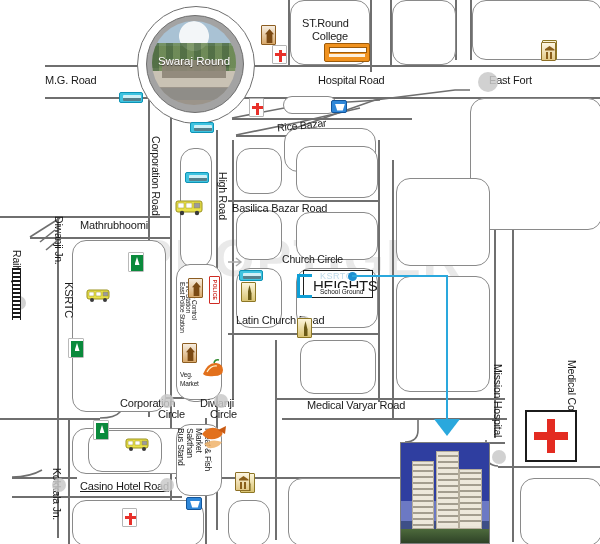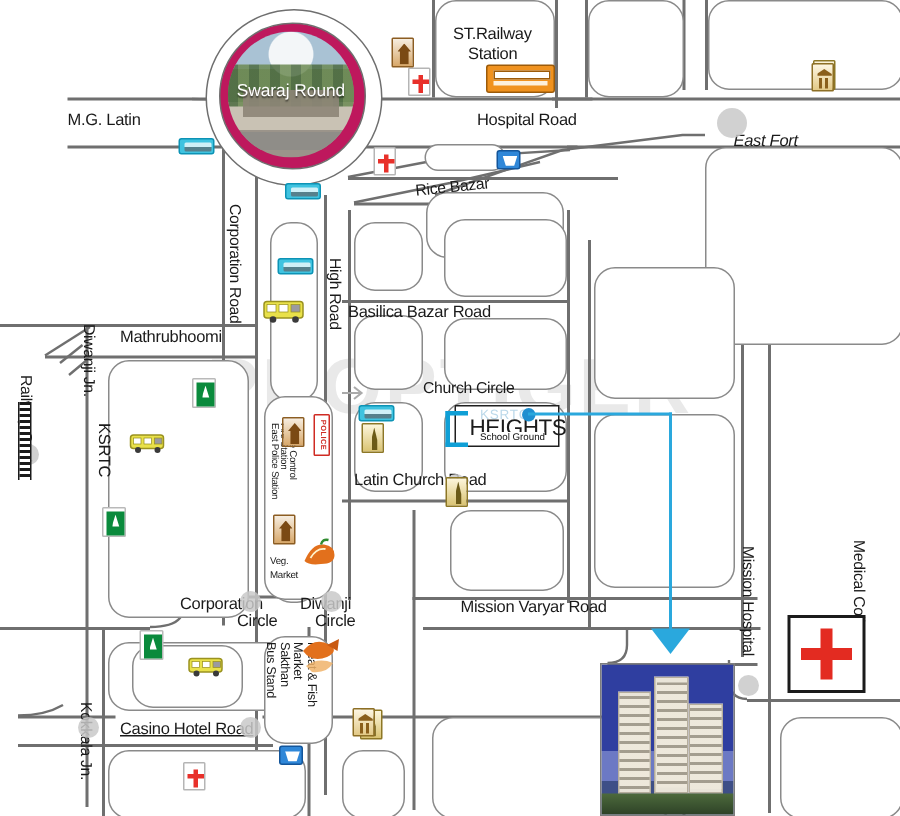--- a/index.html
+++ b/index.html
@@ -81,21 +81,21 @@
   .medbox::before{left:20px;top:7px;width:8px;height:34px;}
   .medbox::after{left:7px;top:20px;width:34px;height:8px;}
 
   
   .railway{position:absolute;width:7px;height:52px;
      background:repeating-linear-gradient(180deg,#1a1a1a 0 2px,#ffffff 2px 4px);
      border-left:1.5px solid #1a1a1a;border-right:1.5px solid #1a1a1a;}
 
   
   .round-outer{position:absolute;width:116px;height:116px;border-radius:50%;background:#fff;border:1.6px solid #6f6f6f;}
-  .round-inner-ring{position:absolute;width:96px;height:96px;border-radius:50%;border:1.6px solid #6f6f6f;background:#be185d;}
+  .round-inner-ring{position:absolute;width:96px;height:96px;border-radius:50%;border:1.6px solid #6f6f6f;background:#a3a3a3;}
   .round-photo{position:absolute;width:84px;height:84px;border-radius:50%;overflow:hidden;
      background:
        radial-gradient(circle at 50% 18%, #f3f6f8 0 18%, rgba(255,255,255,0) 19%),
        linear-gradient(#a9c2d4 0 30%, #7d8f72 30% 56%, #c9c2b4 56% 78%, #9b948a 78% 100%);}
   .round-photo .trees{position:absolute;left:0;top:26%;width:100%;height:34%;
      background:repeating-linear-gradient(90deg,#4c6b3f 0 7px,#6c8a53 7px 14px);opacity:.85;}
   .round-photo .bldg{position:absolute;left:12%;top:46%;width:76%;height:22%;background:#8d8577;opacity:.9;}
   .round-photo .road2{position:absolute;left:0;bottom:6%;width:100%;height:14%;background:#8f8d88;}
   .round-label{position:absolute;width:100%;text-align:center;color:#ffffff;font-size:11.5px;
      text-shadow:0 1px 1px rgba(0,0,0,.55);font-weight:normal;}
@@ -241,44 +241,44 @@
     <div class="round-inner-ring" style="left:8px;top:8px;">
       <div class="round-photo" style="left:5px;top:5px;">
         <div class="trees"></div>
         <div class="bldg"></div>
         <div class="road2"></div>
         <div class="round-label" style="top:34px;">Swaraj Round</div>
       </div>
     </div>
   </div>
 
-  <div class="lbl b" style="left:45px;top:75px;">M.G. Latin</div>
+  <div class="lbl b" style="left:45px;top:75px;">M.G. Road</div>
   <div class="lbl b" style="left:318px;top:75px;">Hospital Road</div>
-  <div class="lbl b" style="left:489px;top:89px;font-style:italic;">East Fort</div>
+  <div class="lbl b" style="left:489px;top:75px;">East Fort</div>
   <div class="lbl" style="left:277px;top:120px;transform:rotate(-6deg);">Rice Bazar</div>
 
   <div class="lbl vert" style="left:161px;top:136px;transform:rotate(90deg);transform-origin:left top;">Corporation Road</div>
   <div class="lbl vert" style="left:228px;top:172px;transform:rotate(90deg);transform-origin:left top;">High Road</div>
 
   <div class="lbl b" style="left:232px;top:203px;">Basilica Bazar Road</div>
   <div class="lbl" style="left:282px;top:254px;text-align:center;">Church Circle</div>
   <div class="lbl b" style="left:236px;top:315px;">Latin Church Road</div>
 
   <div class="lbl b" style="left:80px;top:220px;">Mathrubhoomi</div>
   <div class="lbl vert" style="left:64px;top:216px;transform:rotate(90deg);transform-origin:left top;">Diwanji Jn.</div>
   <div class="lbl vert" style="left:22px;top:250px;transform:rotate(90deg);transform-origin:left top;">Railway Station</div>
   <div class="lbl vert b" style="left:74px;top:282px;transform:rotate(90deg);transform-origin:left top;">KSRTC</div>
   <div class="lbl vert" style="left:62px;top:468px;transform:rotate(90deg);transform-origin:left top;">Kokkala Jn.</div>
   <div class="lbl b" style="left:80px;top:481px;text-decoration:underline;">Casino Hotel Road</div>
-  <div class="lbl b" style="left:307px;top:400px;">Mission Varyar Road</div>
+  <div class="lbl b" style="left:307px;top:400px;">Medical Varyar Road</div>
   <div class="lbl vert" style="left:503px;top:364px;transform:rotate(90deg);transform-origin:left top;">Mission Hospital</div>
   <div class="lbl vert" style="left:577px;top:360px;transform:rotate(90deg);transform-origin:left top;">Medical College</div>
 
-  <div class="lbl b" style="left:302px;top:18px;">ST.Railway</div>
-  <div class="lbl b" style="left:312px;top:31px;">Station</div>
+  <div class="lbl b" style="left:302px;top:18px;">ST.Round</div>
+  <div class="lbl b" style="left:312px;top:31px;">College</div>
 
   <div class="lbl b" style="left:120px;top:398px;">Corporation</div>
   <div class="lbl b" style="left:158px;top:409px;">Circle</div>
   <div class="lbl b" style="left:200px;top:398px;">Diwanji</div>
   <div class="lbl b" style="left:210px;top:409px;">Circle</div>
 
   <div class="lbl xs vert" style="left:198px;top:282px;transform:rotate(90deg);transform-origin:left top;">Police Control</div>
   <div class="lbl xs vert" style="left:192px;top:282px;transform:rotate(90deg);transform-origin:left top;">Fire Station</div>
   <div class="lbl xs vert" style="left:186px;top:282px;transform:rotate(90deg);transform-origin:left top;">East Police Station</div>
 

